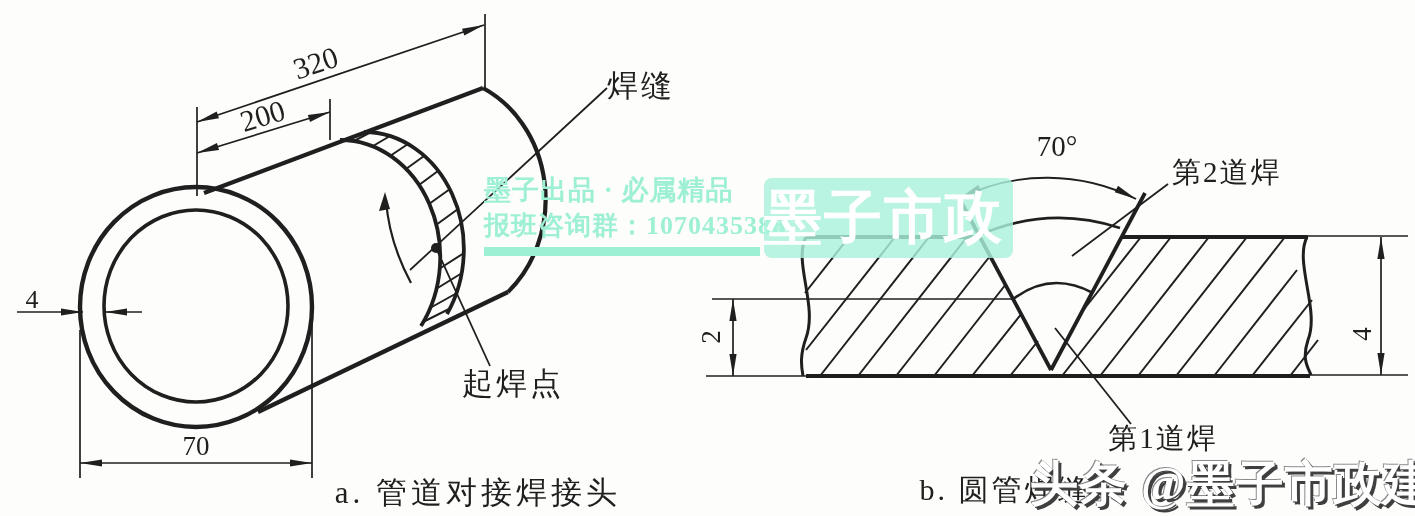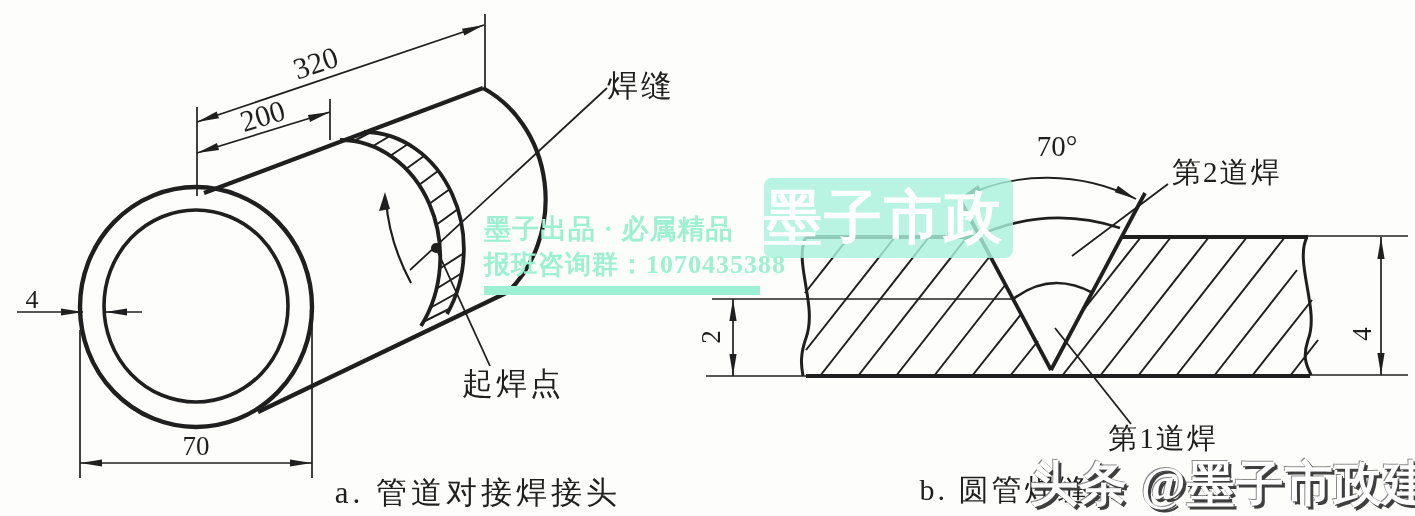--- a/index.html
+++ b/index.html
@@ -6,21 +6,21 @@
   .stage{
     position:relative;width:1415px;height:516px;margin:0 auto;
     background:#fdfdfb;overflow:hidden;
     font-family:"Liberation Serif","DejaVu Serif",serif;
   }
   .stage svg{position:absolute;left:0;top:0;}
   svg text{fill:#1f1f1f;}
   .cjk{font-family:"Liberation Serif","DejaVu Serif",serif;}
   
   .wm-promo{position:absolute;left:484px;top:177px;width:290px;color:#9df0d4;
-    font-weight:bold;line-height:1.0;pointer-events:none;margin-top:39px;}
+    font-weight:bold;line-height:1.0;pointer-events:none;}
   .wm-promo .l1{font-size:27px;letter-spacing:1px;white-space:nowrap;}
   .wm-promo .l2{font-size:26px;margin-top:9px;letter-spacing:1px;white-space:nowrap;}
   .wm-promo .bar{margin-top:8px;width:276px;height:9px;background:#9df0d4;}
   .wm-badge{position:absolute;left:764px;top:178px;width:249px;height:80px;
     background:rgba(168,242,219,0.82);border-radius:8px;
     color:#ffffff;font-size:58px;font-weight:bold;
     line-height:80px;letter-spacing:2px;white-space:nowrap;pointer-events:none;}
   .wm-byline{position:absolute;left:1030px;top:452px;color:#ffffff;
     font-size:48px;font-weight:bold;letter-spacing:1px;white-space:nowrap;
     text-shadow:3px 3px 0 #3f3f3f,1px 1px 0 #3f3f3f,-1px -1px 0 #8a8a8a;

